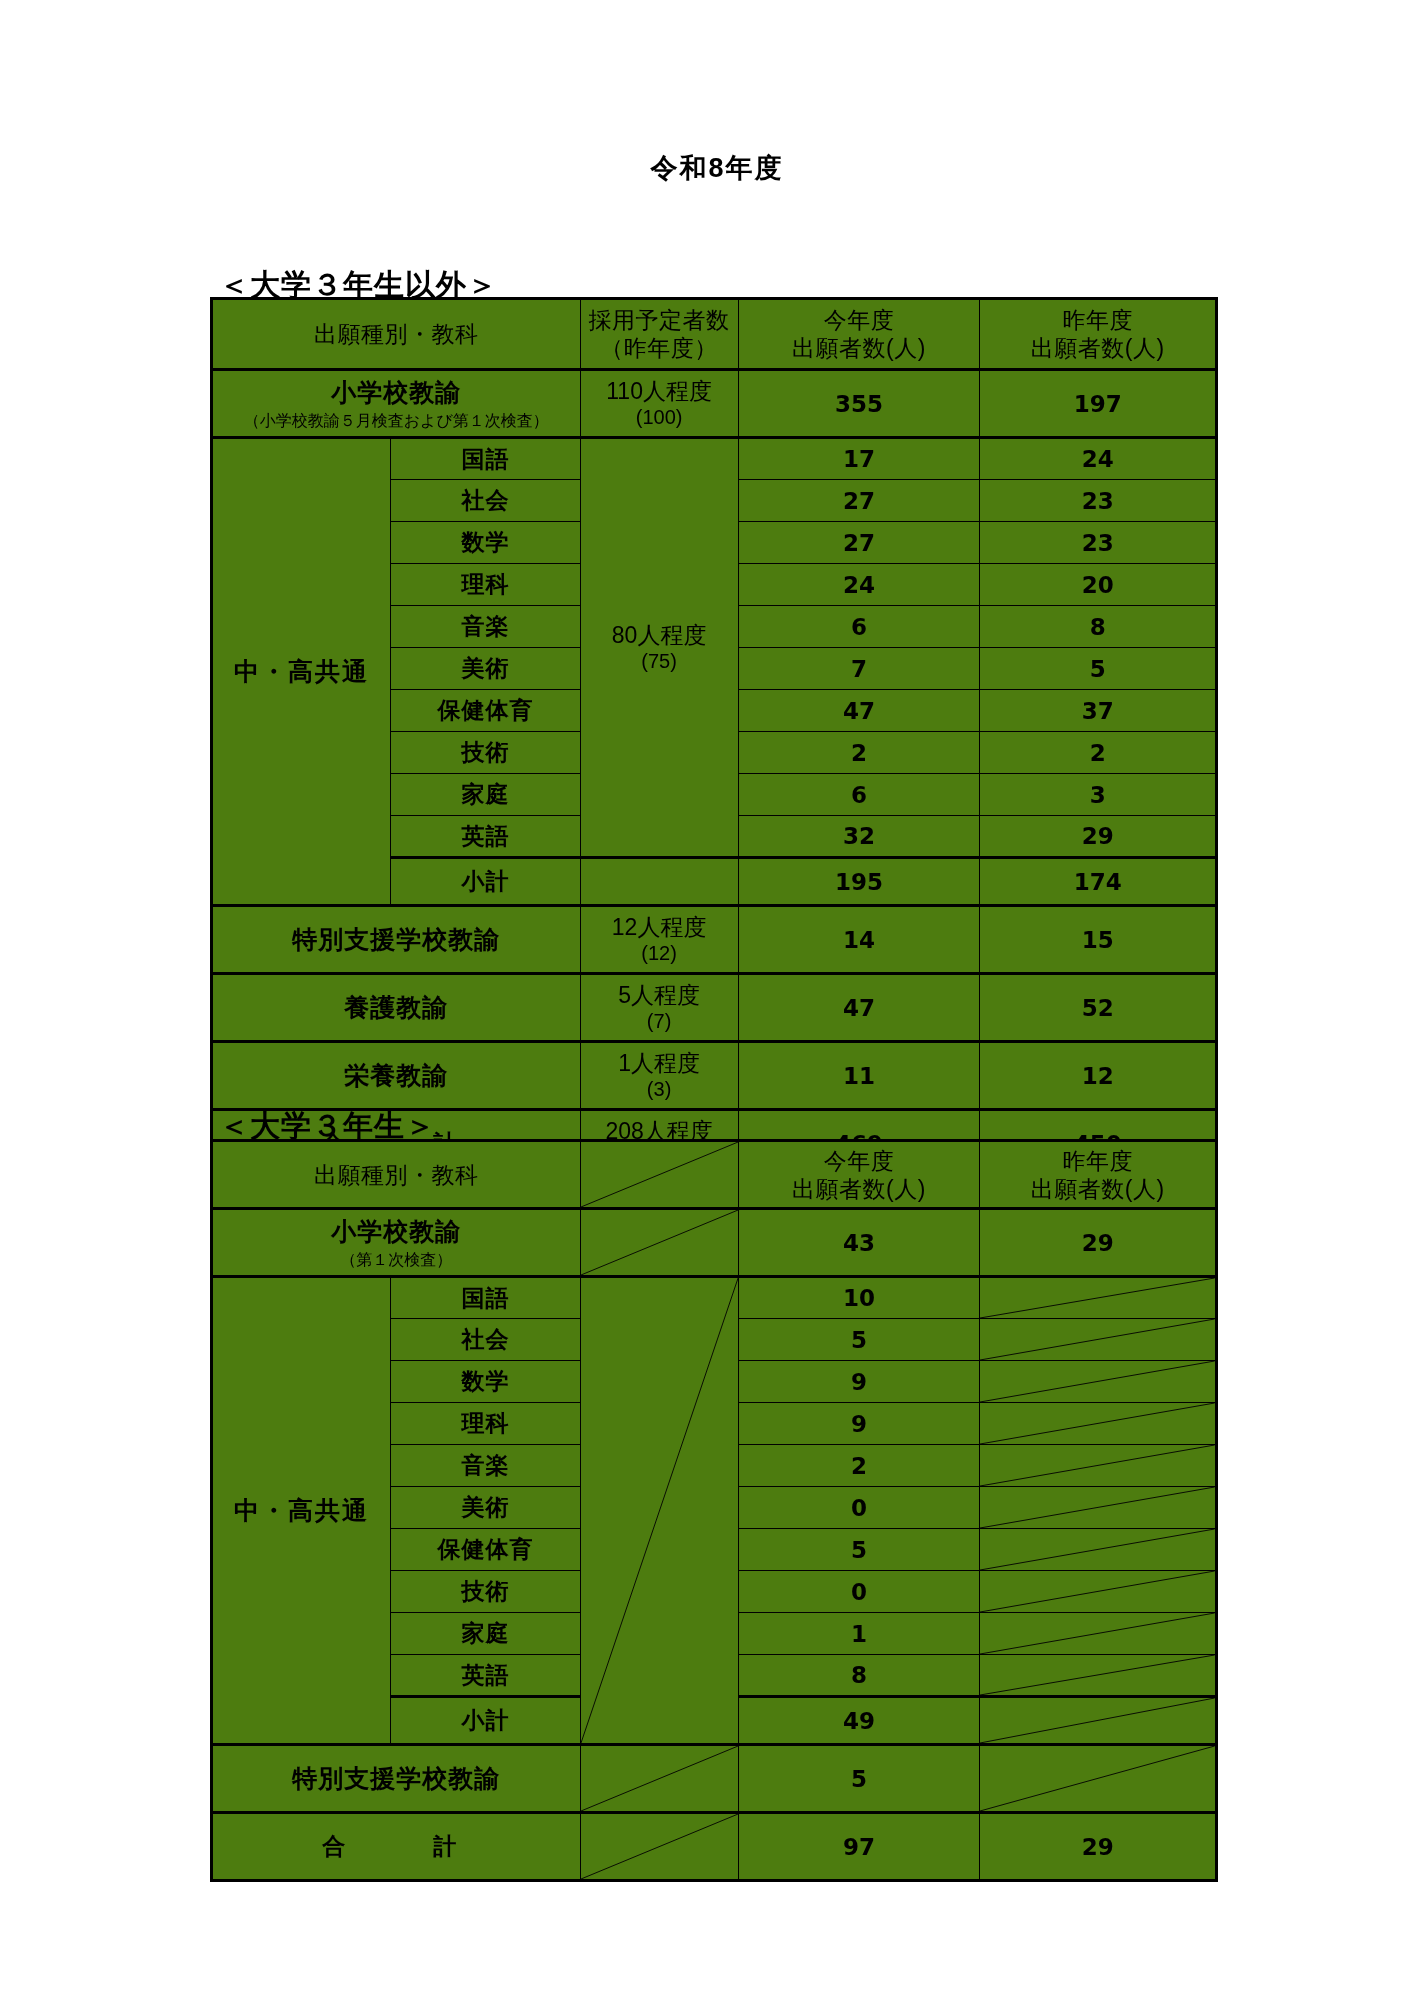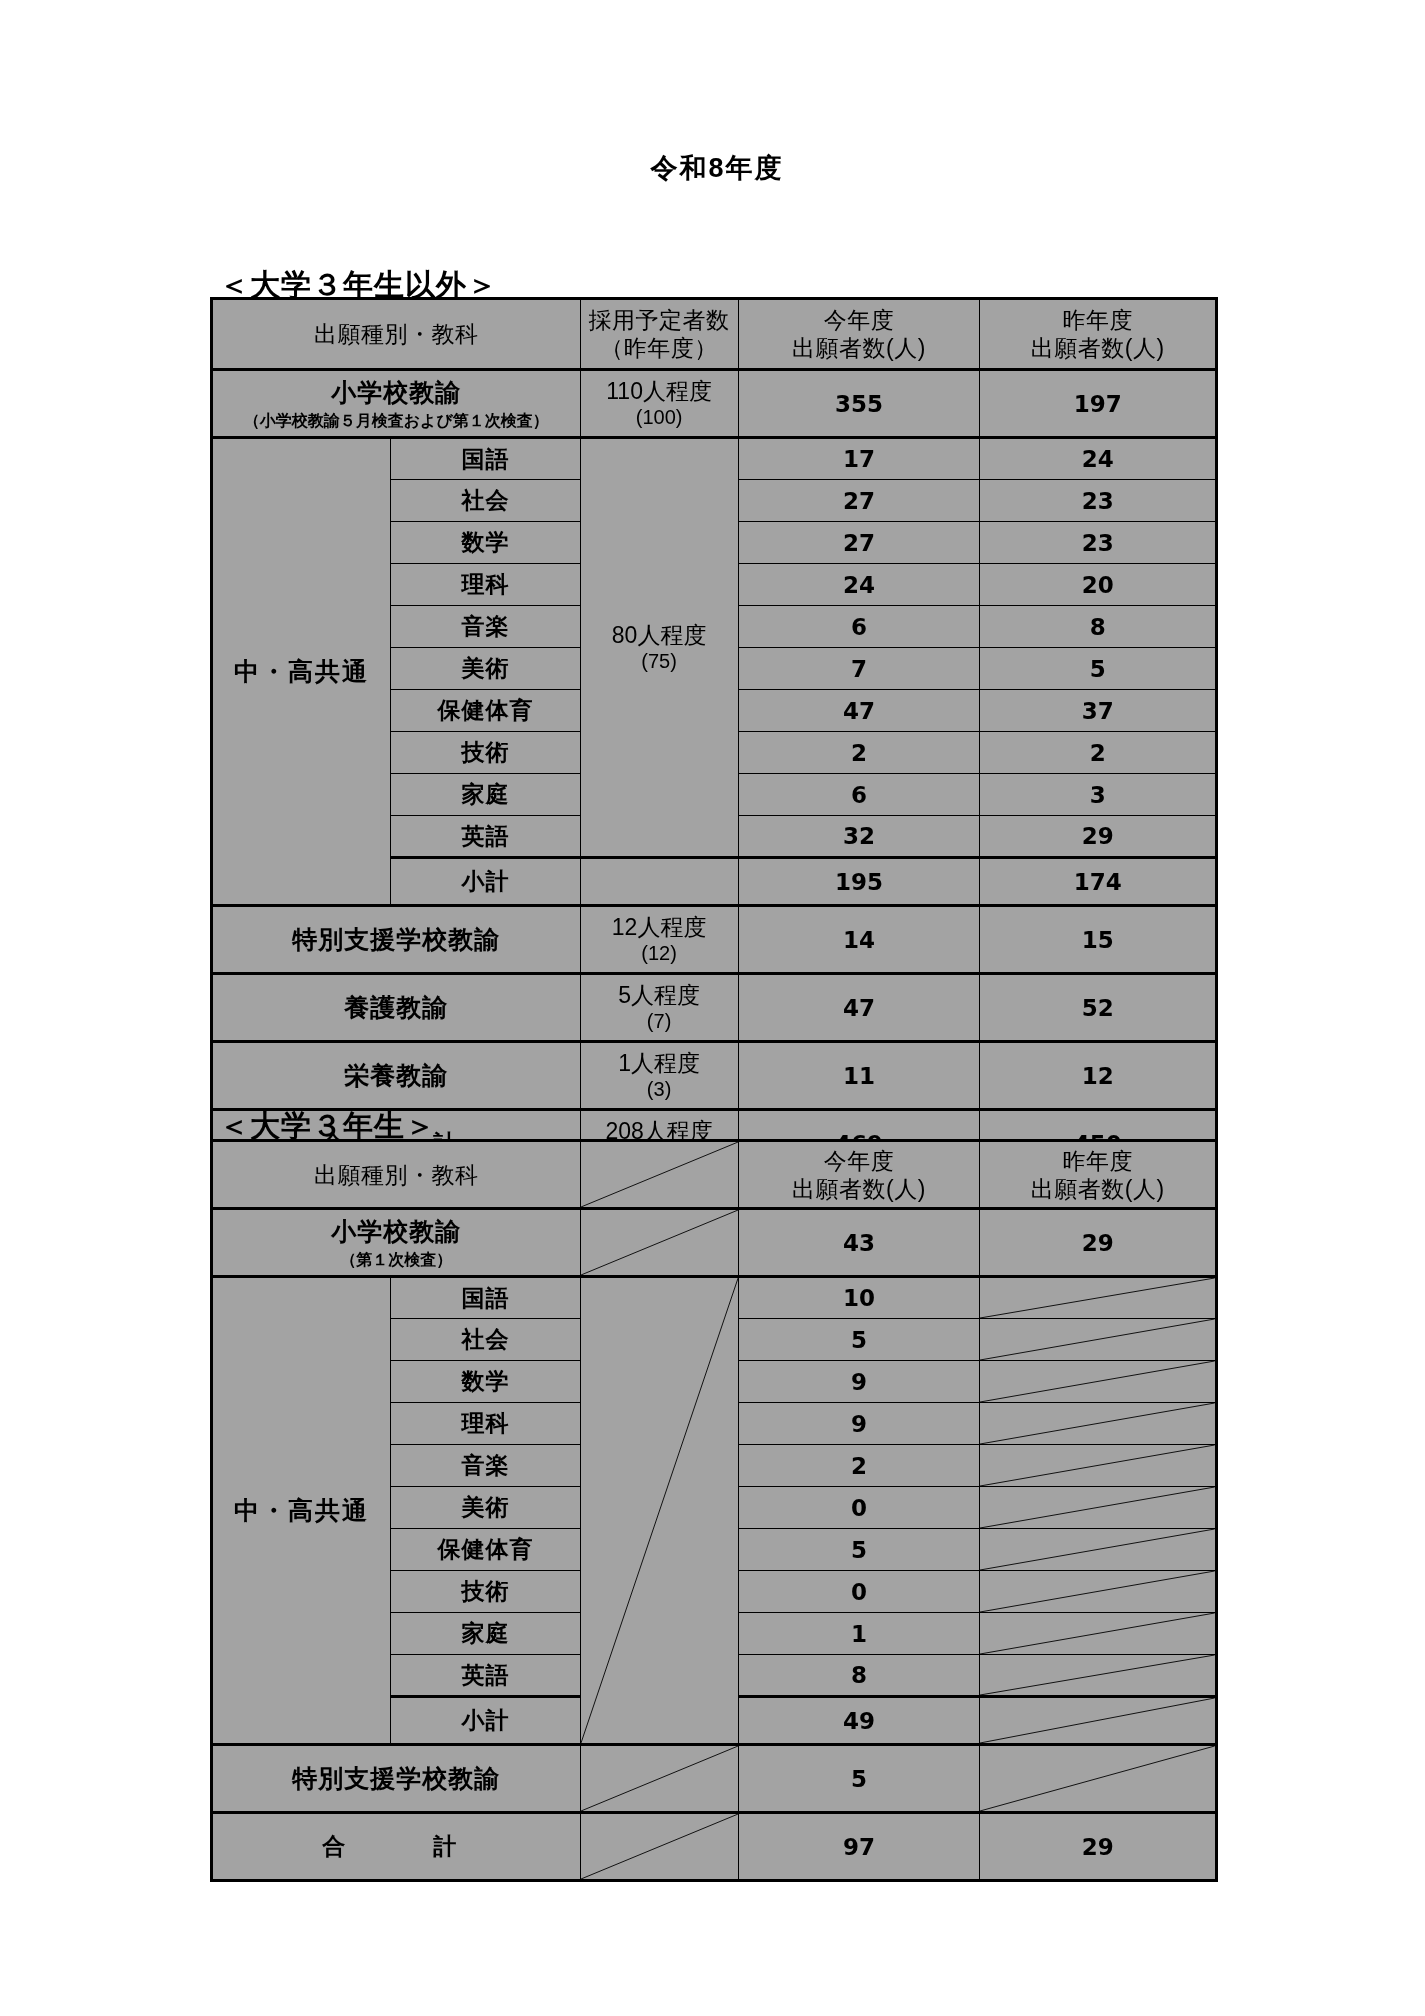--- a/index.html
+++ b/index.html
@@ -53,21 +53,21 @@
     letter-spacing: 1px;
   }
   #cap1 { left: 219px; top: 265px; }
   #cap2 { left: 219px; top: 1106px; }
 
   
   table.grid {
     position: absolute;
     border-collapse: collapse;
     table-layout: fixed;
-    background: #a3a3a3;
+    background: #4d7c0f;
   }
   #table1 { left: 210px; top: 297px; width: 1008px; }
   #table2 { left: 210px; top: 1139px; width: 1008px; }
 
   table.grid td {
     border: 1px solid #000;
     text-align: center;
     vertical-align: middle;
     padding: 0;
     position: relative;
@@ -101,21 +101,21 @@
     font-family: "DejaVu Sans", sans-serif;
   }
   .cell-main {
     font-size: 25px;
     font-weight: bold;
     letter-spacing: 1px;
   }
   .cell-main-sm {
     display: block;
     font-size: 16px;
-    font-weight: bold;
+    font-weight: normal;
     letter-spacing: 0;
     margin-top: 2px;
   }
   .cell-plan {
     font-size: 21px;
     line-height: 26px;
   }
   .cell-plan .paren { display: block; font-size: 20px; }
   .cell-sub {
     font-size: 24px;

